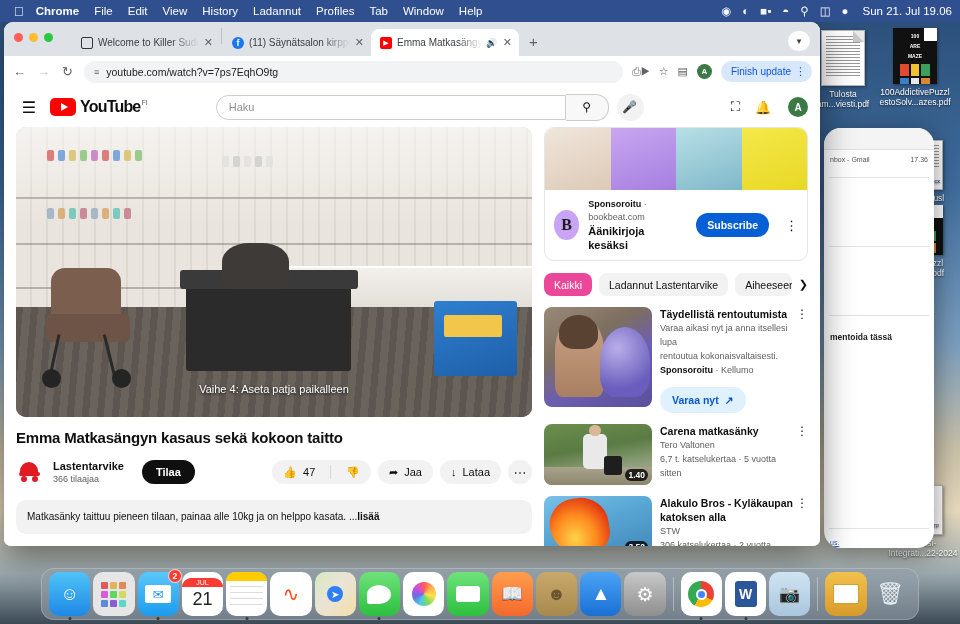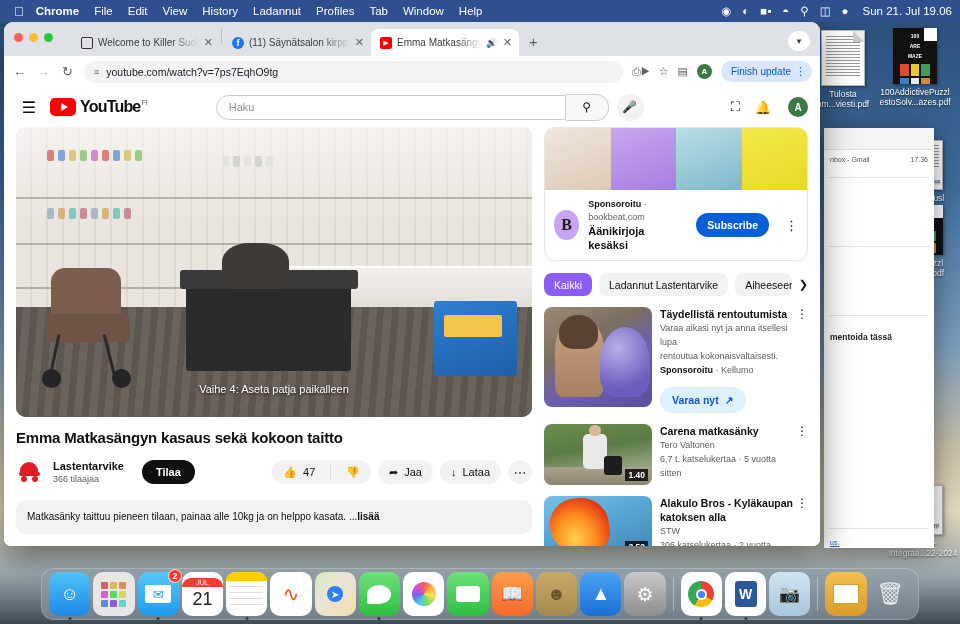--- a/index.html
+++ b/index.html
@@ -74,21 +74,21 @@
     width:40px;height:50px;margin:0 auto 3px;background:#fff;border:1px solid #b5b5b5;
     position:relative;box-shadow:1px 1px 3px rgba(0,0,0,.4);
     display:flex;align-items:center;justify-content:center;
   }
   .at-thumb .at{ font-size:24px; color:#33489c; font-family:"Liberation Serif", serif; }
   .at-thumb .tag{position:absolute;bottom:2px;right:3px;font-size:4.5px;color:#555;}
 
   
   .bgwin {
     position: absolute; background: #fff;
-    border-radius: 0;
+    border-radius: 17px;
     box-shadow: 0 6px 26px rgba(0,0,0,.45);
     overflow: hidden;
     z-index: 2;
   }
   #bgwin-mail { left: 824px; top: 128px; width: 110px; height: 420px; }
   #bgwin-mail .bgrow { font-size: 7px; color: #555; padding: 6px 6px 4px; display:flex; justify-content:space-between;}
   #bgwin-mail .divider { height:1px; background:#e3e3e3; margin: 10px 5px; }
   #bgwin-mail .bgtext { font-size: 8.5px; font-weight: bold; color:#222; padding: 6px; }
   #bgwin-mail .bglink{ font-size:7px; color:#2a5bd7; padding:0 6px; text-decoration: underline; }
 
@@ -290,31 +290,31 @@
     margin-left:auto; height:24px; padding: 0 11px; background:#065fd4; color:#fff; border-radius:14px;
     font-size: 10.5px; font-weight:bold; display:flex; align-items:center;
   }
   #ad-kebab { font-size: 13px; color:#0f0f0f; margin-left: 7px; }
 
   #chips { display:flex; align-items:center; gap:7px; margin-top: 12px; }
   .chip {
     height: 23px; border-radius: 8px; background:#f2f2f2; color:#0f0f0f;
     display:flex; align-items:center; padding: 0 10px; font-size: 10.5px; font-weight:500; white-space:nowrap;
   }
-  .chip.sel { background:#8b5cf6; color:#fff; }
+  .chip.sel { background:#ec4899; color:#fff; }
   .chip.clipped { max-width: 78px; overflow:hidden; }
   #chip-next { font-size: 11px; color:#0f0f0f; margin-left:auto; }
 
   .sug { display:flex; gap: 8px; margin-top: 11px; }
   .sug .thumb {
     width: 108px; height: 61px; border-radius: 8px; flex: 0 0 108px; position:relative; overflow:hidden;
   }
   .sug .thumb .dur {
     position:absolute; right:4px; bottom:4px; background:rgba(0,0,0,.8); color:#fff;
-    font-size:8.5px; padding: 1px 3px; border-radius: 0; font-weight:bold;
+    font-size:8.5px; padding: 1px 3px; border-radius: 6px; font-weight:bold;
   }
   .sug .info { flex:1; min-width:0; position:relative; padding-right: 14px;}
   .sug .st { font-size: 10.5px; font-weight: bold; color:#0f0f0f; line-height: 14px; }
   .sug .ss { font-size: 9px; color:#606060; line-height: 14px; }
   .sug .kebab { position:absolute; right:0; top:0; font-size:12px; color:#0f0f0f; }
 
   
   #sug-sponsored .thumb { width: 108px; height: 100px; flex:0 0 108px;
     background: linear-gradient(150deg,#9a8a78 0%, #7d6f5f 35%, #6c5fae 60%, #5a4f9c 100%);
     position:relative;

